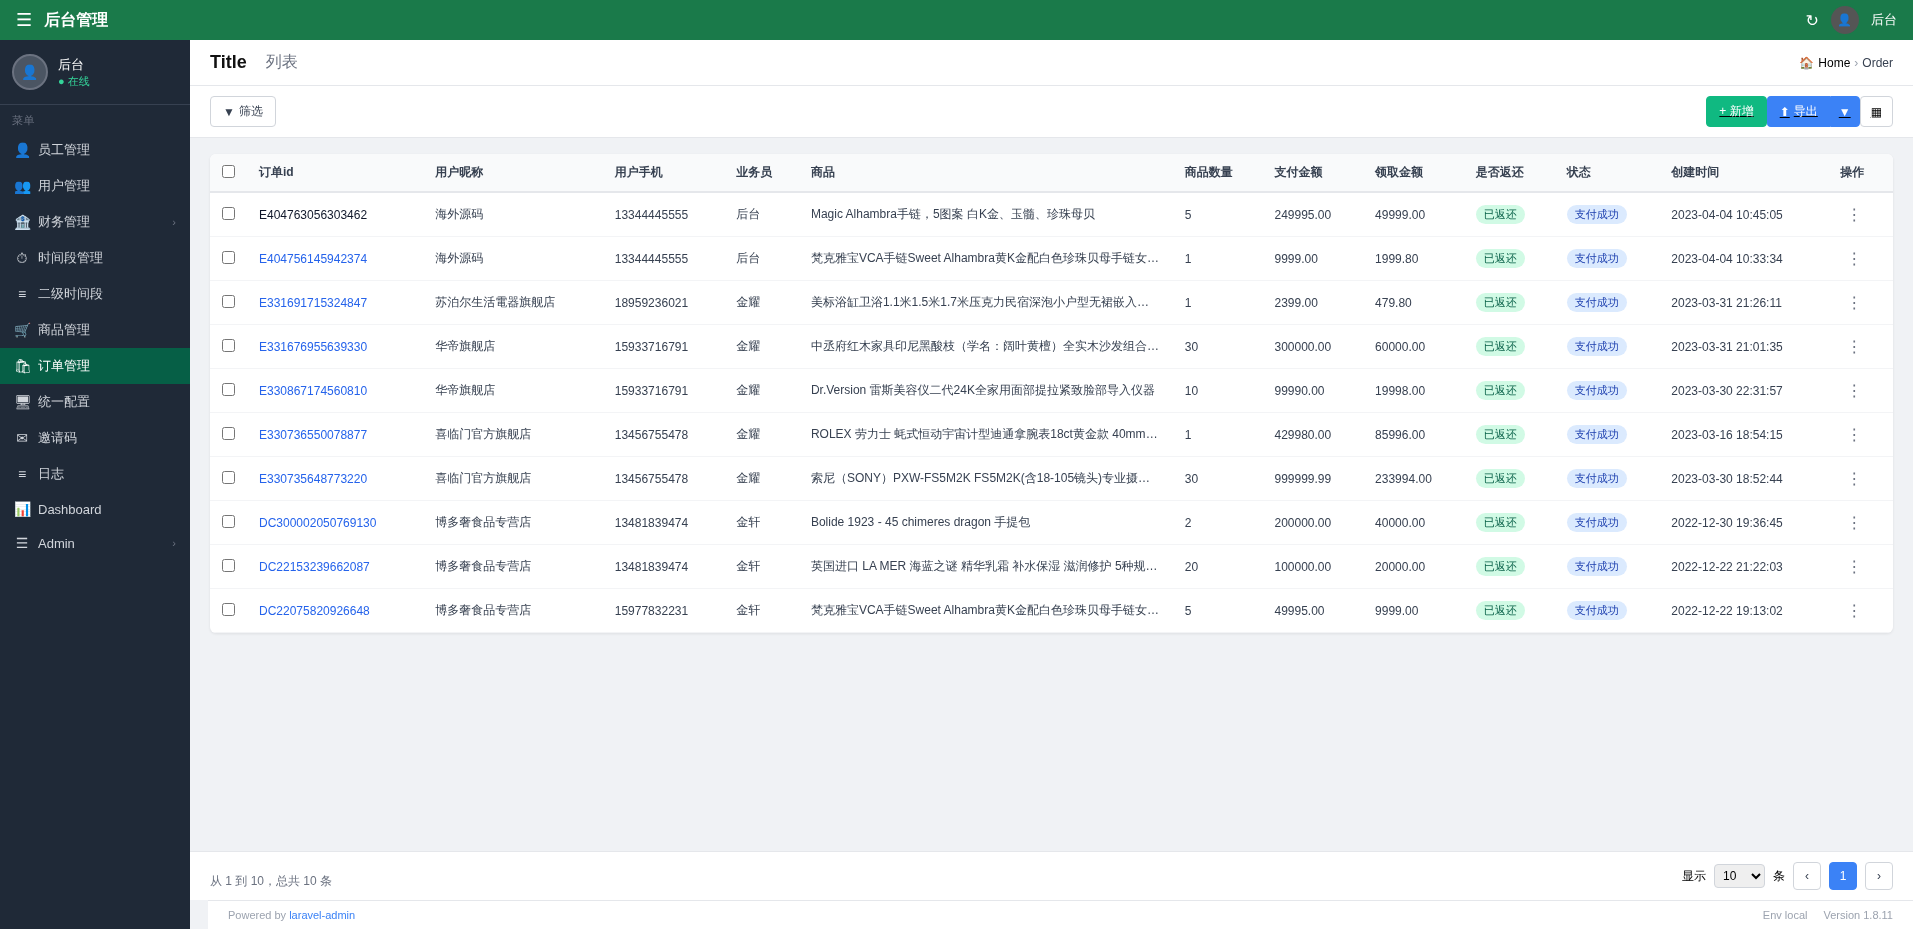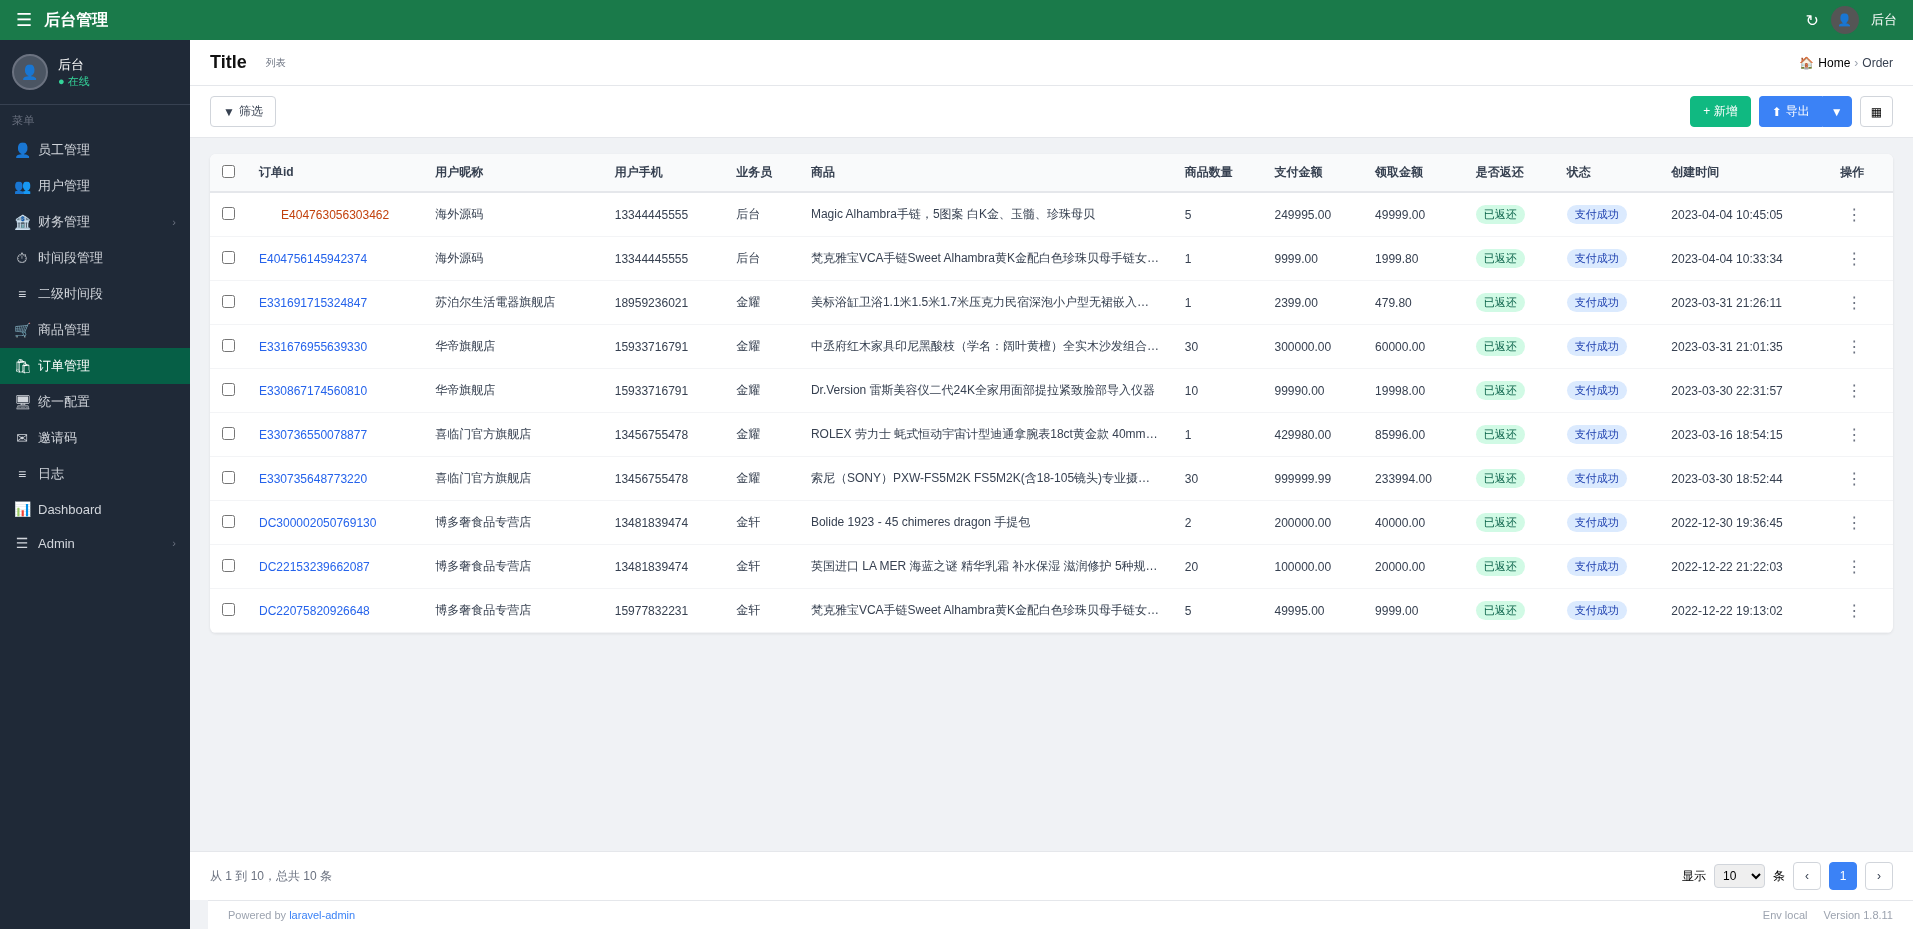--- a/index.html
+++ b/index.html
@@ -107,38 +107,38 @@
       background: white;
       padding: 12px 20px;
       display: flex;
       align-items: center;
       justify-content: space-between;
       border-bottom: 1px solid #e5e7eb;
       flex-shrink: 0;
     }
     .content-title-area { display: flex; align-items: center; gap: 19px; }
     .content-title { font-size: 18px; font-weight: 600; color: #111; }
-    .content-subtitle { font-size: 10px; color: #6b7280; }
+    .content-subtitle { font-size: 16px; color: #6b7280; }
     .breadcrumb { display: flex; align-items: center; gap: 4px; font-size: 12px; color: #6b7280; }
     .breadcrumb a { color: #000000; text-decoration: none; }
     .breadcrumb-sep { color: #9ca3af; }
     .breadcrumb-current { color: #374151; }
 
     
     .content-toolbar {
       background: white;
       padding: 10px 20px;
       display: flex;
       align-items: center;
       justify-content: space-between;
       border-bottom: 1px solid #e5e7eb;
       flex-shrink: 0;
     }
     .toolbar-left { display: flex; gap: 8px; }
-    .toolbar-right { display: flex; gap: 8px; }
+    .toolbar-right { display: flex; gap: 0; text-decoration: underline; }
 
     .btn {
       display: inline-flex; align-items: center; gap: 4px;
       padding: 6px 12px; border-radius: 4px; border: 1px solid transparent;
       cursor: pointer; font-size: 12px; font-weight: 500;
     }
     .btn-default { background: white; border-color: #d1d5db; color: #374151; }
     .btn-primary { background: #10b981; border-color: #10b981; color: white; }
     .btn-blue { background: #3b82f6; border-color: #3b82f6; color: white; }
     .btn-split { display: inline-flex; }
@@ -199,21 +199,21 @@
     .action-btn {
       background: none; border: none; cursor: pointer;
       color: #6b7280; font-size: 16px; padding: 2px 6px;
     }
 
     
     .table-footer {
       background: white;
       padding: 10px 20px;
       display: flex;
-      align-items: center;
+      align-items: flex-end;
       justify-content: space-between;
       border-top: 1px solid #e5e7eb;
       flex-shrink: 0;
       gap: 48px;
     }
     .pagination-info { font-size: 12px; color: #6b7280; }
     .pagination-right { display: flex; align-items: center; gap: 8px; font-size: 12px; }
     .page-size-select { border: 1px solid #d1d5db; border-radius: 4px; padding: 3px 4px; font-size: 12px; }
     .page-btn {
       width: 28px; height: 28px; display: flex; align-items: center; justify-content: center;
@@ -379,21 +379,21 @@
             <th>状态</th>
             <th>创建时间</th>
             <th>操作</th>
           </tr>
         </thead>
         <tbody id="table-body">
         <tr>
     <td class="checkbox-cell">
       <input type="checkbox" style="">
     </td>
-    <td style="color:#c2410c;font-weight:500;text-align:center;">E404763056303462</td>
+    <td style="color:#0f172a;font-weight:500;">E404763056303462</td>
     <td>海外源码</td>
     <td>13344445555</td>
     <td>后台</td>
     <td style="max-width:300px;overflow:hidden;text-overflow:ellipsis;white-space:nowrap;">Magic Alhambra手链，5图案 白K金、玉髓、珍珠母贝</td>
     <td>5</td>
     <td>249995.00</td>
     <td>49999.00</td>
     <td><span class="tag-returned">已返还</span></td>
     <td><span class="tag-success">支付成功</span></td>
     <td>2023-04-04 10:45:05</td>

